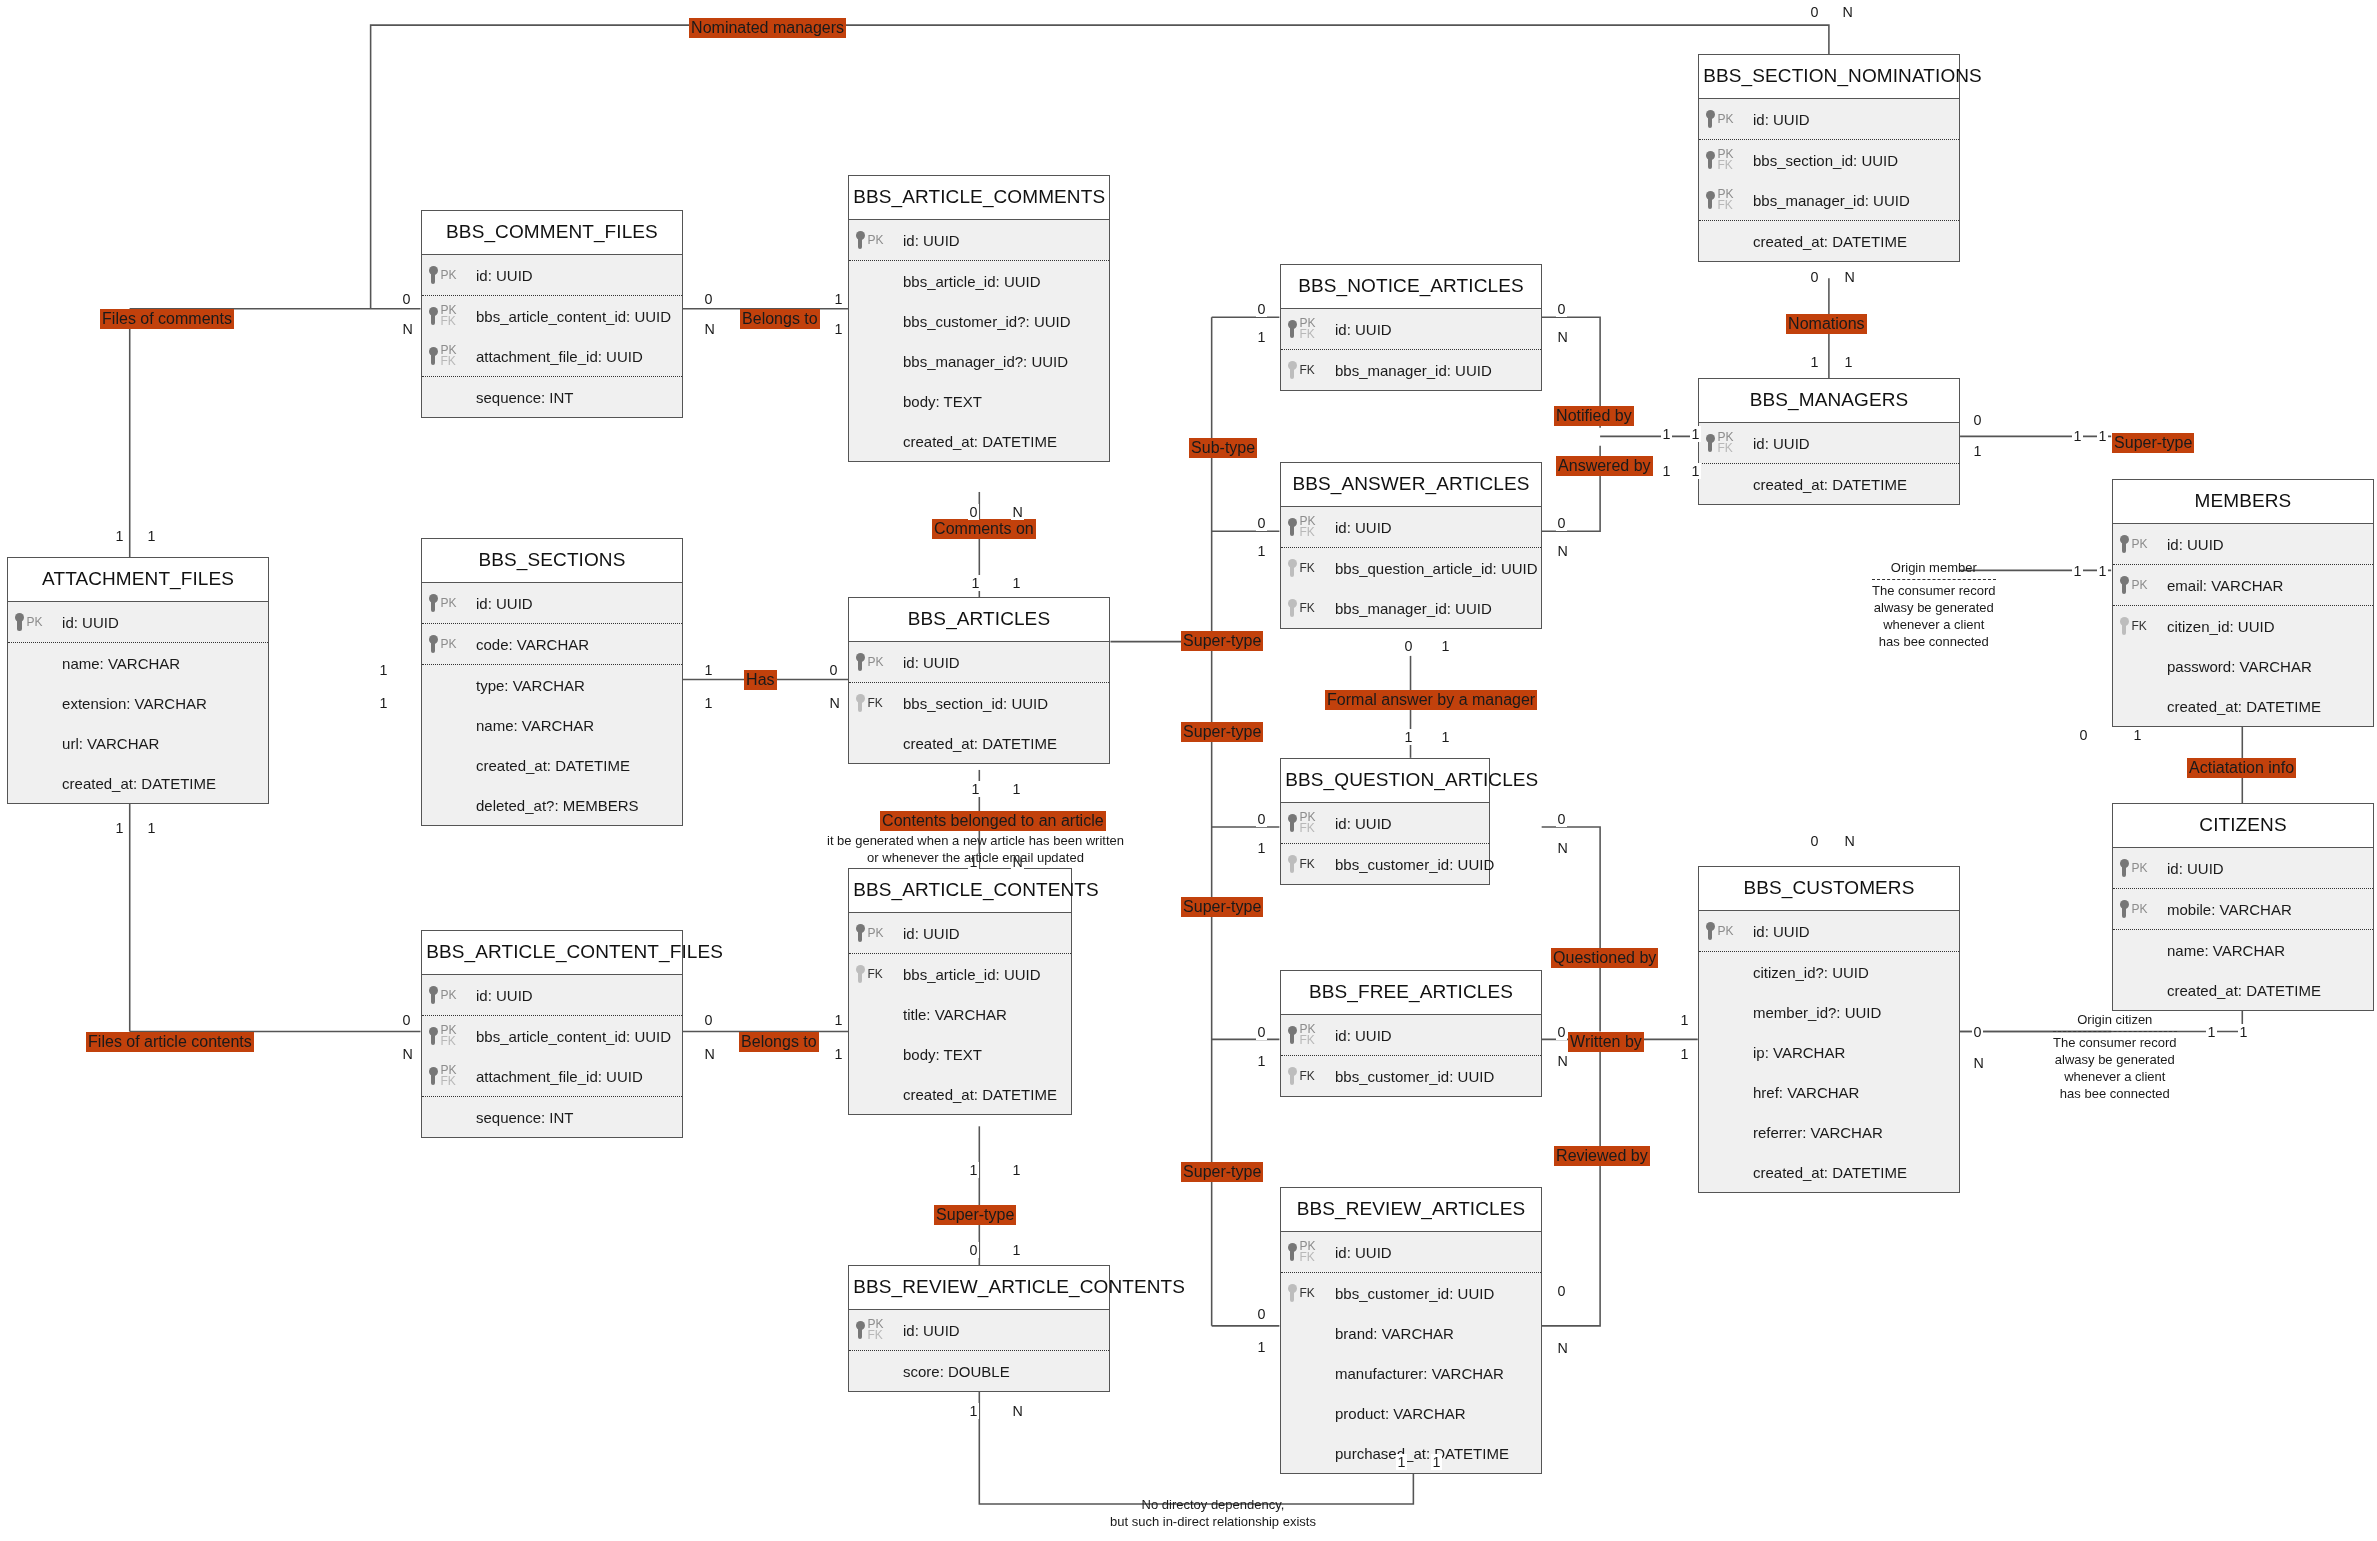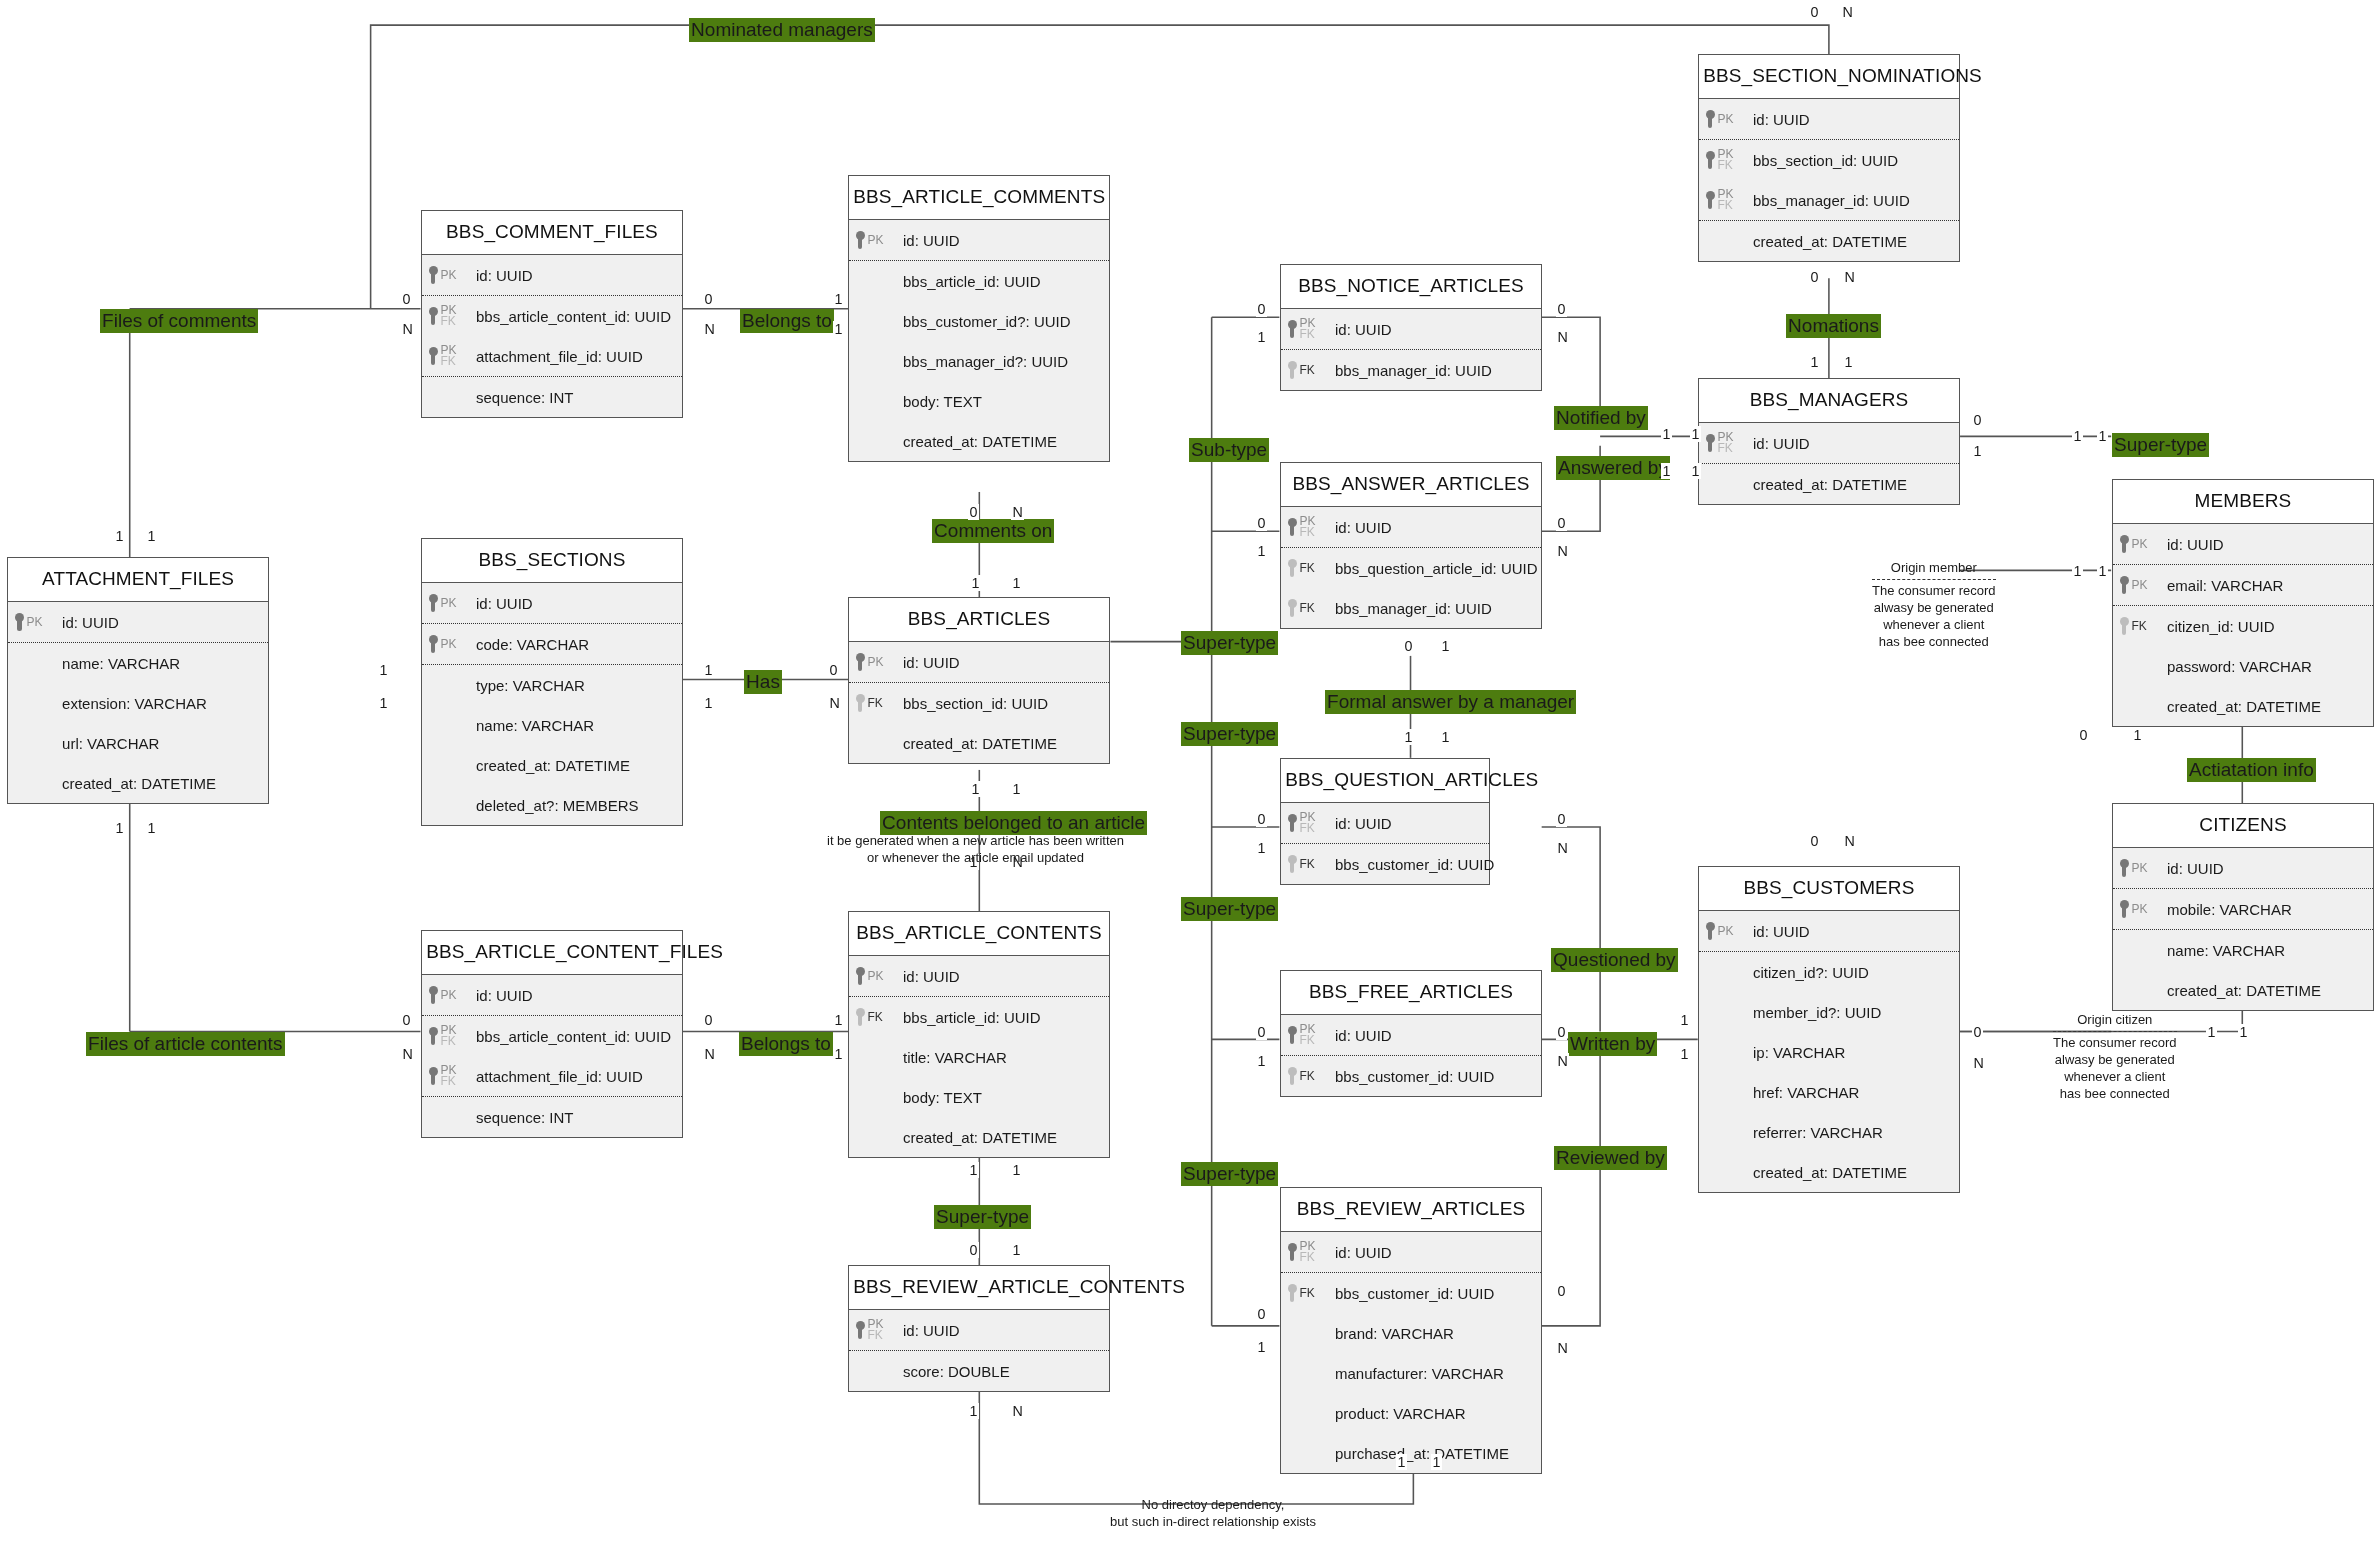--- a/index.html
+++ b/index.html
@@ -17,21 +17,21 @@
   .kw{display:flex;flex-direction:column;align-items:flex-start;line-height:.95;justify-content:center;}
   .kw span{font-size:12px;}
   .kpk{color:#8c8c8c;}
   .kfk{color:#b8b8b8;}
   .keyglyph{width:10px;height:18.5px;position:relative;flex:0 0 10px;}
   .keyglyph i{position:absolute;display:block;background:#777;}
   .keyglyph i.head{width:9.3px;height:9.3px;border-radius:50%;left:0;top:0;}
   .keyglyph i.shaft{width:4.3px;height:10.7px;left:2.1px;top:7.1px;border-radius:0 0 2.1px 2.1px;}
   .keyglyph.light i{background:#bdbdbd;}
   .fname{padding-left:2.9px;}
-  .elabel{position:absolute;font-size:19px;color:#1a1a1a;white-space:nowrap;background:#4d7c0f;padding:0 2.1px;text-align:right;line-height:1.25;}
+  .elabel{position:absolute;font-size:16px;color:#1a1a1a;white-space:nowrap;background:#c2410c;padding:0 2.1px;text-align:right;line-height:1.25;}
   .card{position:absolute;font-size:14.3px;color:#1a1a1a;background:#fff;padding:0 1.4px;}
   .note{position:absolute;font-size:13px;text-align:center;line-height:1.3;color:#1a1a1a;white-space:nowrap;}
   .note .hr{border-top:0.7px dashed #333;margin:2.1px 0 2.9px;}
 </style>
 </head>
 <body>
 
 <div id="canvas">
 
   <svg id="wires" viewBox="0 0 3335 2163" xmlns="http://www.w3.org/2000/svg">
@@ -355,21 +355,21 @@
           </div>
         </div>
         <div class="fgroup">
           <div class="field">
             <span class="keycell empty"></span>
             <span class="fname">sequence: INT</span>
           </div>
         </div>
       </div>
     </div>
-    <div class="entity" style="left: 848px; top: 911px; width: 262px;">
+    <div class="entity" style="left: 848px; top: 868px; width: 224px;">
       <div class="etitle">BBS_ARTICLE_CONTENTS</div>
       <div class="ebody">
         <div class="fgroup">
           <div class="field">
             <span class="keycell">
               <span class="keyglyph">
                 <i class="head"></i>
                 <i class="shaft"></i>
               </span>
               <span class="kw">

